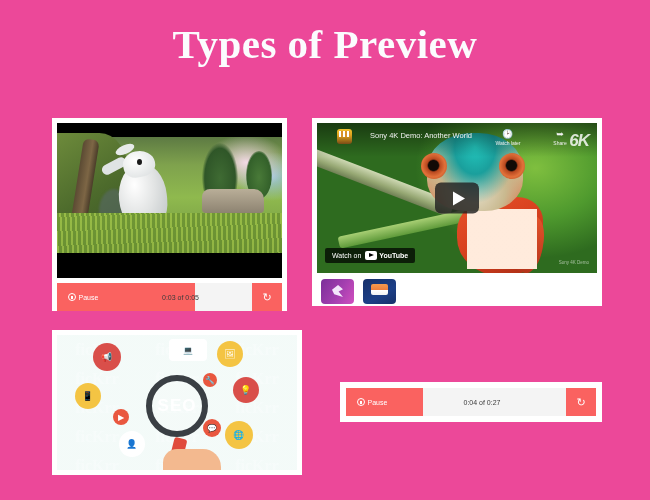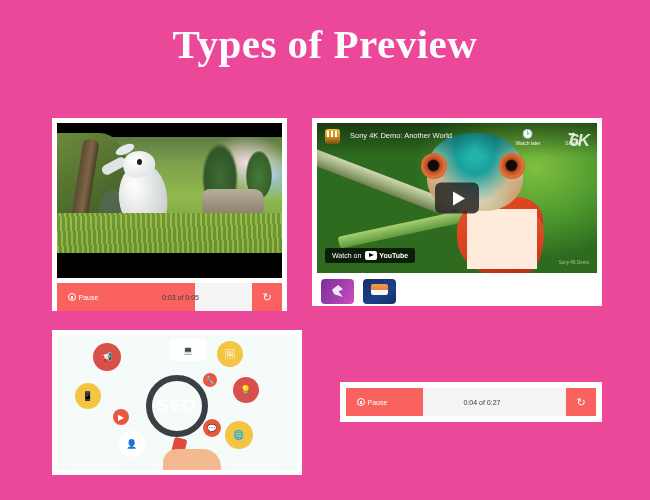--- a/index.html
+++ b/index.html
@@ -258,22 +258,22 @@
       radial-gradient(circle 2px at 58px 14px, rgba(255,235,220,.75) 0 100%);
   }
   .yt-fade-top {
     position: absolute; left: 0; top: 0; width: 100%; height: 34px;
     background: linear-gradient(to bottom, rgba(0,0,0,.45), rgba(0,0,0,0));
   }
   .yt-topbar {
     position: absolute; left: 0; top: 0;
     width: 100%; height: 34px;
     display: flex; align-items: flex-start;
-    padding: 6px 8px;
-    gap: 10px;
+    padding: 6px 20px;
+    gap: 18px;
   }
   .yt-avatar {
     width: 15px; height: 15px;
     border-radius: 3px;
     background: linear-gradient(to bottom, #f2c12e 0%, #e0a31e 40%, #7a4b16 100%);
     flex: 0 0 auto;
     position: relative;
     overflow: hidden;
   }
   .yt-avatar::after {

